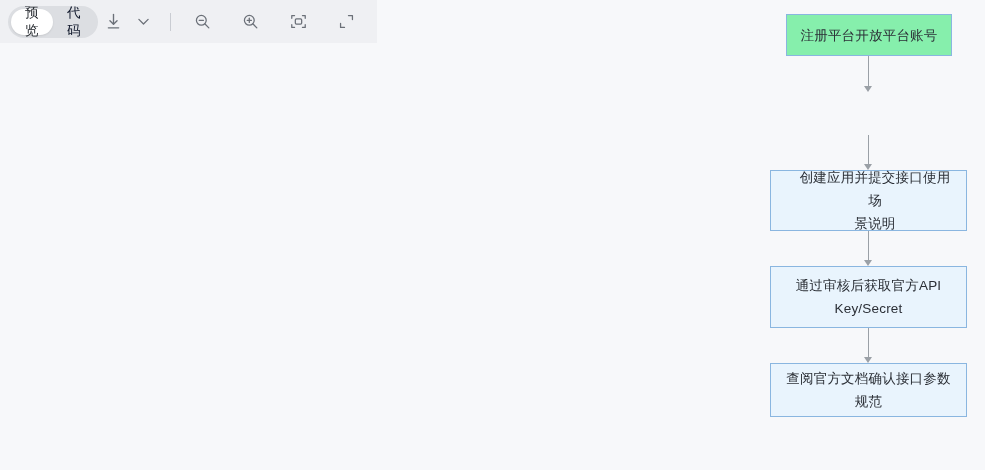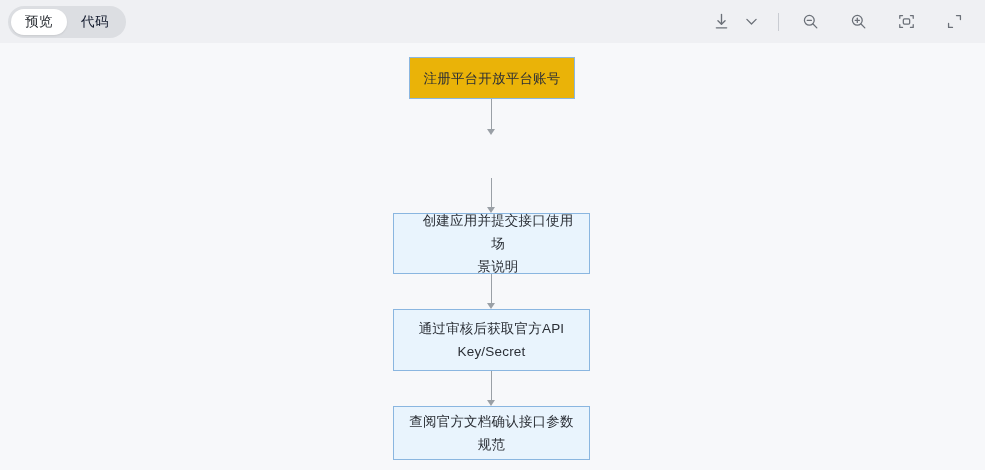--- a/index.html
+++ b/index.html
@@ -5,21 +5,21 @@
   * { box-sizing: border-box; margin: 0; padding: 0; }
   html, body {
     width: 985px; height: 470px;
     overflow: hidden;
     background: #ffffff;
     font-family: "Liberation Sans", "DejaVu Sans", sans-serif;
   }
   .app {
     position: relative;
     width: 985px; height: 470px;
-    display: flex; flex-direction: column;
+    display: flex; flex-direction: row;
     background: #f7f8fa;
   }
 
   
   .header {
     position: relative;
     height: 43px;
     flex: 0 0 43px;
     background: #eff0f3;
     display: flex;
@@ -210,21 +210,21 @@
   <div class="canvas">
     <div class="flow" id="flow">
         <div class="edge" style="left: 491px; top: 56px; height: 31px; background: rgb(154, 160, 166);"></div>
         <div class="arrow" style="left: 487px; top: 86px; border-top-color: rgb(154, 160, 166);"></div>
         <div class="edge" style="left: 491px; top: 135px; height: 30px; background: rgb(154, 160, 166);"></div>
         <div class="arrow" style="left: 487px; top: 164px; border-top-color: rgb(154, 160, 166);"></div>
         <div class="edge" style="left: 491px; top: 231px; height: 30px; background: rgb(154, 160, 166);"></div>
         <div class="arrow" style="left: 487px; top: 260px; border-top-color: rgb(154, 160, 166);"></div>
         <div class="edge" style="left: 491px; top: 328px; height: 30px; background: rgb(154, 160, 166);"></div>
         <div class="arrow" style="left: 487px; top: 357px; border-top-color: rgb(154, 160, 166);"></div>
-        <div class="node" style="left: 409px; top: 14px; width: 166px; height: 42px; background: #eab308; border-color: rgb(138, 182, 224); color: rgb(43, 47, 54);">注册平台开放平台账号</div>
+        <div class="node" style="left: 409px; top: 14px; width: 166px; height: 42px; background: #86efac; border-color: rgb(138, 182, 224); color: rgb(43, 47, 54);">注册平台开放平台账号</div>
         <div class="node" style="left: 393px; top: 170px; width: 197px; height: 61px; background: rgb(233, 244, 253); border-color: rgb(138, 182, 224); color: rgb(43, 47, 54); padding-left: 23px;">创建应用并提交接口使用场
 景说明</div>
         <div class="node" style="left: 393px; top: 266px; width: 197px; height: 62px; background: rgb(233, 244, 253); border-color: rgb(138, 182, 224); color: rgb(43, 47, 54);">通过审核后获取官方API
 Key/Secret</div>
         <div class="node" style="left: 393px; top: 363px; width: 197px; height: 54px; background: rgb(233, 244, 253); border-color: rgb(138, 182, 224); color: rgb(43, 47, 54); text-align: center;">查阅官方文档确认接口参数
 规范</div>
       </div>
   </div>
 
 </div>

